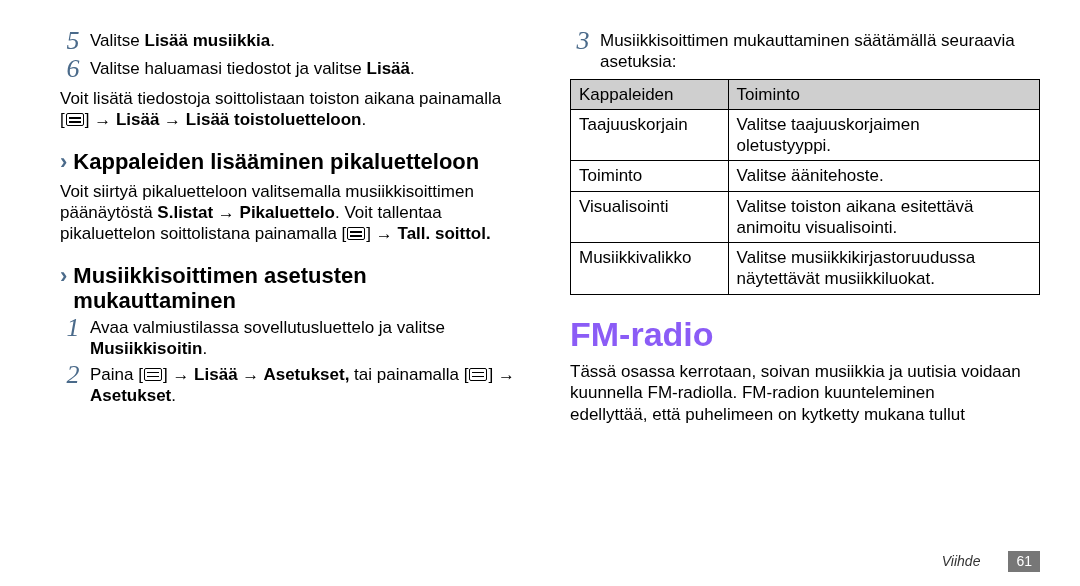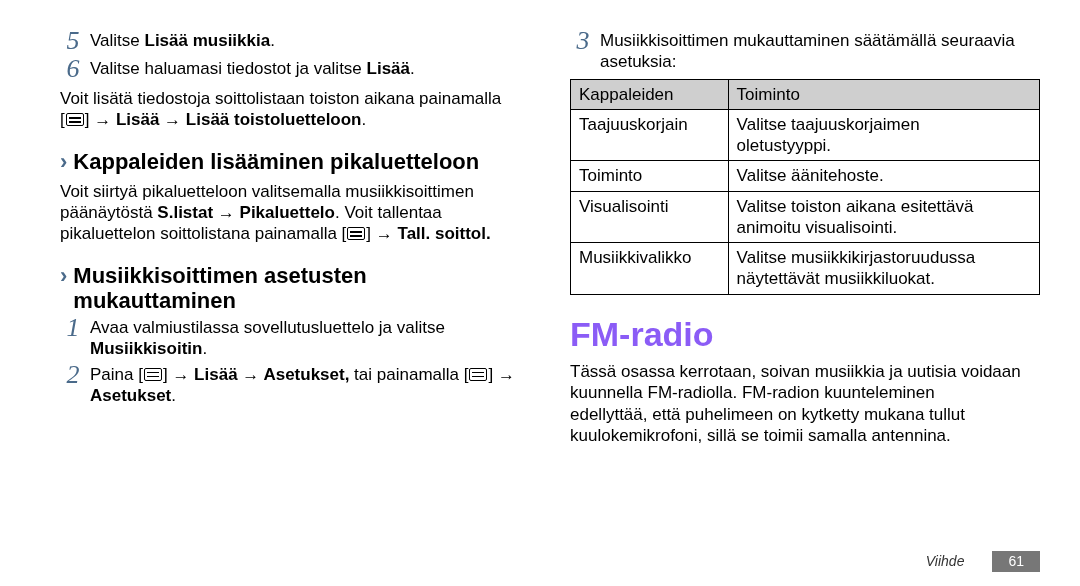--- a/index.html
+++ b/index.html
@@ -117,21 +117,21 @@
     align-items: center;
     font-size: 14px;
     font-style: italic;
     color: #333;
     gap: 20px;
   }
   .footer .pg {
     background: #777;
     color: #fff;
     font-style: normal;
-    padding: 2px 16px;
+    padding: 2px 8px;
     margin-left: 8px;
   }
 </style>
 </head>
 <body>
 
 <div class="page">
   <div class="col">
 
     <div class="step">
@@ -220,21 +220,20 @@
           <td><span>Valitse musiikkikirjastoruudussa</span><br><span>näytettävät musiikkiluokat.</span></td>
         </tr>
       </tbody>
     </table>
 
     <div class="fm-title">FM-radio</div>
     <div class="para">
       <span>Tässä osassa kerrotaan, soivan musiikkia ja uutisia voidaan</span><br>
       <span>kuunnella FM-radiolla. FM-radion kuunteleminen</span><br>
       <span>edellyttää, että puhelimeen on kytketty mukana tullut</span><br>
-      <span>kuulokemikrofoni, sillä se toimii samalla antennina.</span>
     </div>
   </div>
 </div>
 
 <div class="footer">
   <span>Viihde</span>
   <span class="pg">61</span>
 </div>
 
 </body></html>

